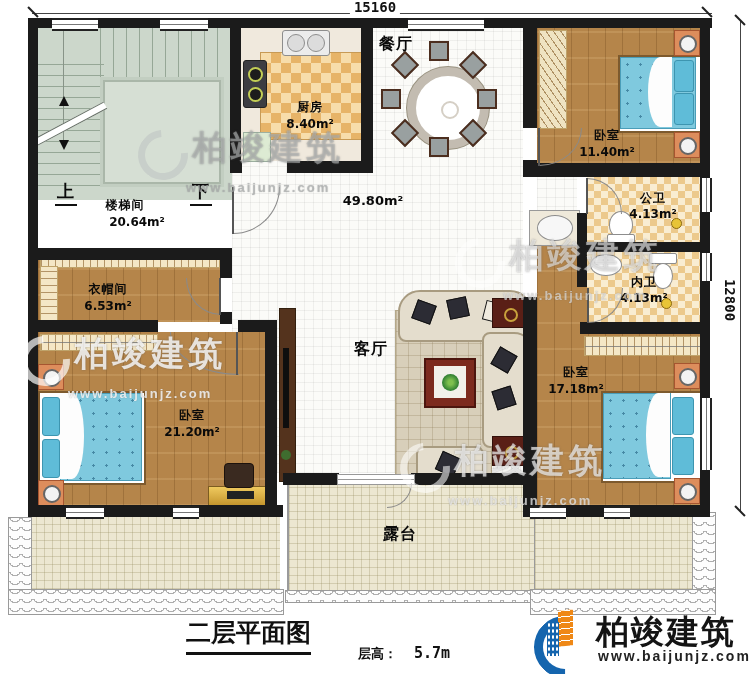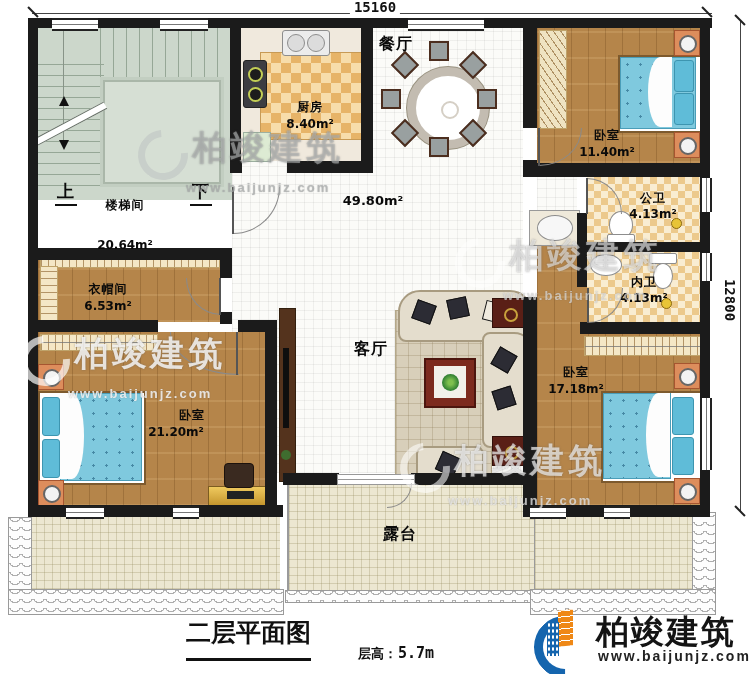--- a/index.html
+++ b/index.html
@@ -261,36 +261,36 @@
   <div class="door d-br" style="left:588px;top:288px;width:34px;height:34px;"></div>
   <div class="leaf" style="left:587px;top:288px;width:2px;height:35px;"></div>
   <div class="door d-bl" style="left:186px;top:278px;width:34px;height:36px;"></div>
   <div class="leaf" style="left:219px;top:278px;width:2px;height:37px;"></div>
   <div class="door d-bl" style="left:170px;top:332px;width:68px;height:42px;"></div>
   <div class="leaf" style="left:236px;top:332px;width:2px;height:43px;"></div>
   <div class="abs" style="left:337px;top:474px;width:76px;height:9px;background:#fff;border:1px solid #999;background-image:linear-gradient(#999,#999);background-size:100% 1px;background-position:0 50%;background-repeat:no-repeat;z-index:30;"></div>
   <div class="door d-br" style="left:387px;top:483px;width:24px;height:24px;"></div>
 
   <div class="name" style="left:125px;top:197px;">楼梯间</div>
-  <div class="sqm" style="left:125px;top:215px;margin-top:23px;">20.64m²</div>
+  <div class="sqm" style="left:137px;top:215px;">20.64m²</div>
   <div class="name" style="left:66px;top:180px;font-size:17px;border-bottom:2px solid #111;padding:0 2px 1px;">上</div>
   <div class="name" style="left:201px;top:180px;font-size:17px;border-bottom:2px solid #111;padding:0 2px 1px;">下</div>
   <div class="name" style="left:310px;top:99px;">厨房</div>
   <div class="sqm" style="left:310px;top:117px;">8.40m²</div>
   <div class="name" style="left:396px;top:34px;font-size:16px;">餐厅</div>
   <div class="name" style="left:607px;top:127px;">卧室</div>
   <div class="sqm" style="left:607px;top:145px;">11.40m²</div>
   <div class="name" style="left:653px;top:190px;">公卫</div>
   <div class="sqm" style="left:653px;top:207px;">4.13m²</div>
   <div class="name" style="left:644px;top:274px;">内卫</div>
   <div class="sqm" style="left:644px;top:291px;">4.13m²</div>
   <div class="name" style="left:108px;top:281px;">衣帽间</div>
   <div class="sqm" style="left:108px;top:299px;">6.53m²</div>
   <div class="name" style="left:192px;top:407px;">卧室</div>
-  <div class="sqm" style="left:176px;top:425px;">21.20m²</div>
+  <div class="sqm" style="left:192px;top:425px;">21.20m²</div>
   <div class="name" style="left:576px;top:364px;">卧室</div>
   <div class="sqm" style="left:576px;top:382px;text-align:center;">17.18m²</div>
   <div class="name" style="left:371px;top:339px;font-size:16px;">客厅</div>
   <div class="sqm" style="left:373px;top:193px;font-size:13px;">49.80m²</div>
   <div class="name" style="left:400px;top:524px;font-size:16px;">露台</div>
 
   <div class="wm" style="left:138px;top:130px;color:rgba(185,190,190,.55);">
     <span class="wm-glyph"></span>
     <span class="t1">柏竣建筑</span>
     <div class="t2" style="margin-left:48px;">www.baijunjz.com</div>
@@ -313,24 +313,24 @@
 
   <div class="abs" style="left:32px;top:13px;width:680px;height:1px;background:#444;"></div>
   <div class="tick" style="left:26px;top:11px;transform:rotate(45deg);"></div>
   <div class="tick" style="left:700px;top:11px;transform:rotate(45deg);"></div>
   <div class="dimtxt" style="left:375px;top:-1px;transform:translateX(-50%);background:#fff;padding:0 4px;">15160</div>
   <div class="abs" style="left:740px;top:20px;width:1px;height:492px;background:#444;"></div>
   <div class="tick" style="left:733px;top:19px;transform:rotate(45deg);"></div>
   <div class="tick" style="left:733px;top:510px;transform:rotate(45deg);"></div>
   <div class="dimtxt" style="left:722px;top:300px;transform:translateY(-50%);writing-mode:vertical-rl;background:#fff;padding:4px 0;">12800</div>
 
-  <div class="abs" style="left:186px;top:616px;border-bottom:3px solid #111;padding-bottom:9px;display:flex;align-items:baseline;">
+  <div class="abs" style="left:186px;top:616px;border-bottom:3px solid #111;padding-bottom:3px;display:flex;align-items:baseline;">
     <span class="tb-cjk" style="font-size:25px;font-weight:600;">二层平面图</span>
   </div>
-  <div class="abs" style="left:358px;top:644px;display:flex;align-items:baseline;gap:1px;">
+  <div class="abs" style="left:358px;top:644px;display:flex;align-items:baseline;gap:17px;">
     <span class="tb-cjk" style="font-size:13px;">层高：</span>
     <span style="font-size:15px;font-weight:bold;font-family:'DejaVu Sans Mono',monospace;color:#111;">5.7m</span>
   </div>
   <div class="abs" style="left:534px;top:608px;width:56px;height:58px;">
     <div class="abs" style="left:0;top:8px;width:44px;height:44px;border-radius:50%;border:9px solid #1565ae;border-top-color:transparent;border-right-color:transparent;transform:rotate(45deg);"></div>
     <div class="abs" style="left:24px;top:2px;width:15px;height:36px;background:#ef8816;background-image:repeating-linear-gradient(0deg,transparent 0 5px,#fff 5px 6px);transform:skewY(-6deg);"></div>
     <div class="abs" style="left:13px;top:14px;width:12px;height:34px;background:#1565ae;background-image:radial-gradient(#fff 1px,transparent 1.3px);background-size:4px 6px;"></div>
   </div>
   <div class="abs" style="left:596px;top:610px;font-size:33px;font-weight:900;letter-spacing:2px;color:#141414;white-space:nowrap;">柏竣建筑</div>
   <div class="abs" style="left:598px;top:648px;font-size:14px;font-weight:bold;letter-spacing:2px;color:#222;white-space:nowrap;">www.baijunjz.com</div>

